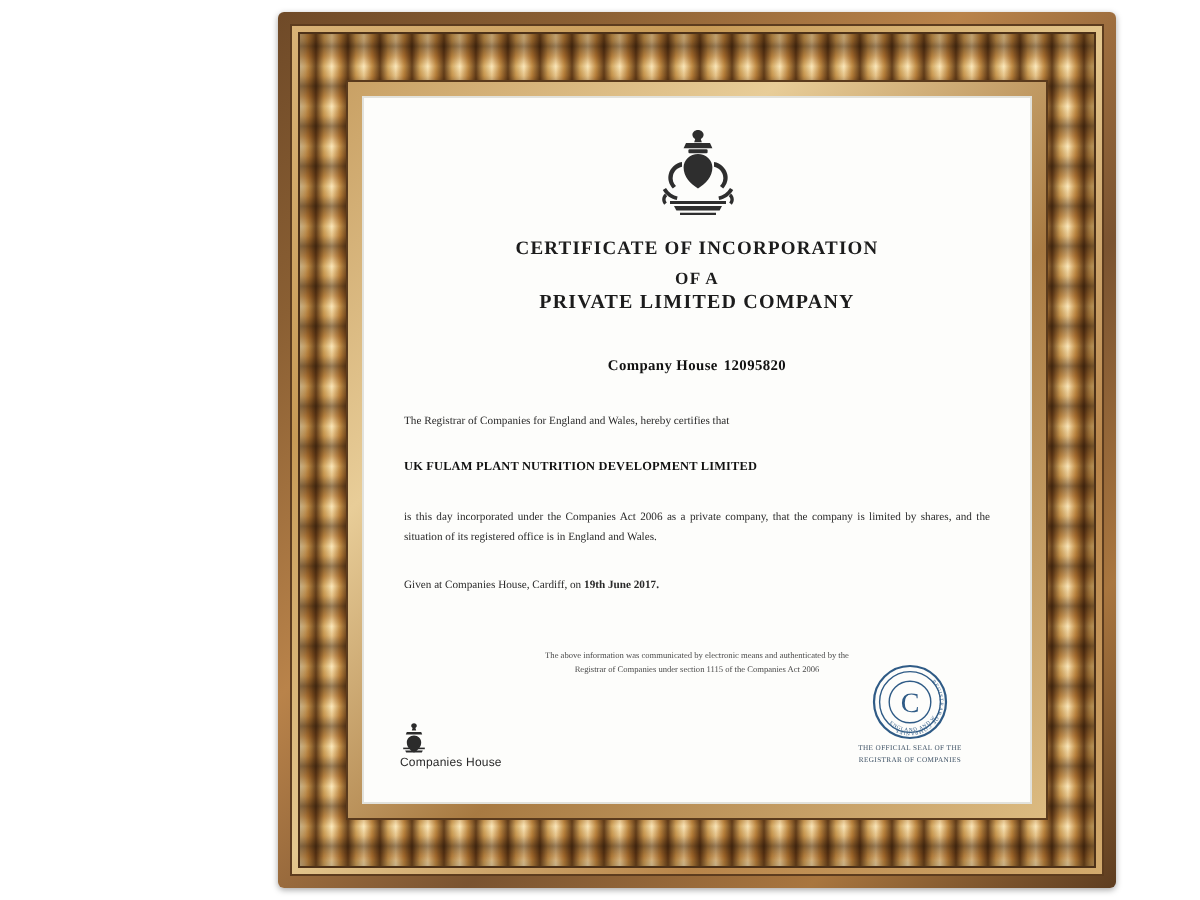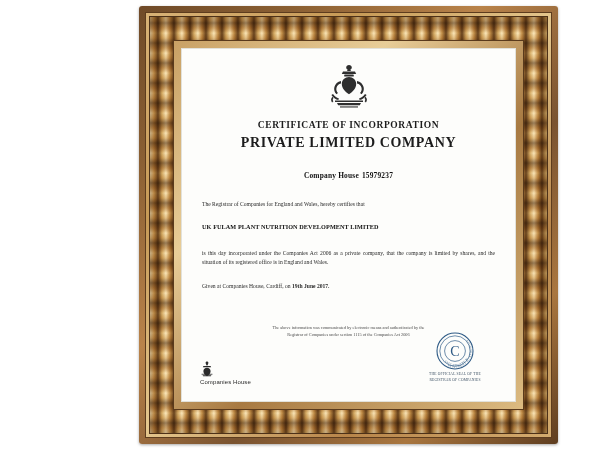--- a/index.html
+++ b/index.html
@@ -107,21 +107,21 @@
     margin-top: 8px;
     text-align: center;
     font-family: "Liberation Serif", serif;
     font-weight: bold;
     font-size: 9.5px;
     letter-spacing: 0.6px;
     color: #1c1c1c;
     line-height: 1.45;
   }
   .cert-title .line2 { font-size: 8.6px; }
-  .cert-title .line3 { font-size: 14px; }
+  .cert-title .line3 { font-size: 10px; }
 
   .company-number {
     margin-top: 18px;
     text-align: center;
     font-size: 7.4px;
     font-weight: bold;
     color: #111;
     letter-spacing: 0.2px;
   }
   .company-number .num { margin-left: 3px; }
@@ -224,25 +224,26 @@
           <path d="M16 37.5 h28 v1.5 h-28z"></path>
           <path d="M18 40 h24 l-1.2 2.2 h-21.6z"></path>
           <path d="M21 43.4 h18 v1.1 h-18z"></path>
           <path d="M13.5 33.8 c-.9.8-1.4 1.9-1.4 3 0 1 .4 1.9 1 2.6 l1.3-1.1 c-.4-.4-.6-1-.6-1.5 0-.6.3-1.2.8-1.7z"></path>
           <path d="M46.5 33.8 c.9.8 1.4 1.9 1.4 3 0 1-.4 1.9-1 2.6 l-1.3-1.1 c.4-.4.6-1 .6-1.5 0-.6-.3-1.2-.8-1.7z"></path>
         </g>
       </svg>
 
       <div class="cert-title">
         <div class="line1">CERTIFICATE OF INCORPORATION</div>
+        <div class="line2">OF A</div>
         <div class="line3">PRIVATE LIMITED COMPANY</div>
       </div>
 
       <div class="company-number">
-        <span>Company House</span><span class="num">15979237</span>
+        <span>Company House</span><span class="num">12095820</span>
       </div>
 
       <div class="body-block">
         <div class="registrar-line">The Registrar of Companies for England and Wales, hereby certifies that</div>
         <div class="company-name">UK FULAM PLANT NUTRITION DEVELOPMENT LIMITED</div>
         <div class="para">is this day incorporated under the Companies Act 2006 as a private company, that the company is limited by shares, and the situation of its registered office is in England and Wales.</div>
         <div class="given-line"><span>Given at Companies House, Cardiff, on </span><b>19th June 2017.</b></div>
       </div>
 
       <div class="footnote">

